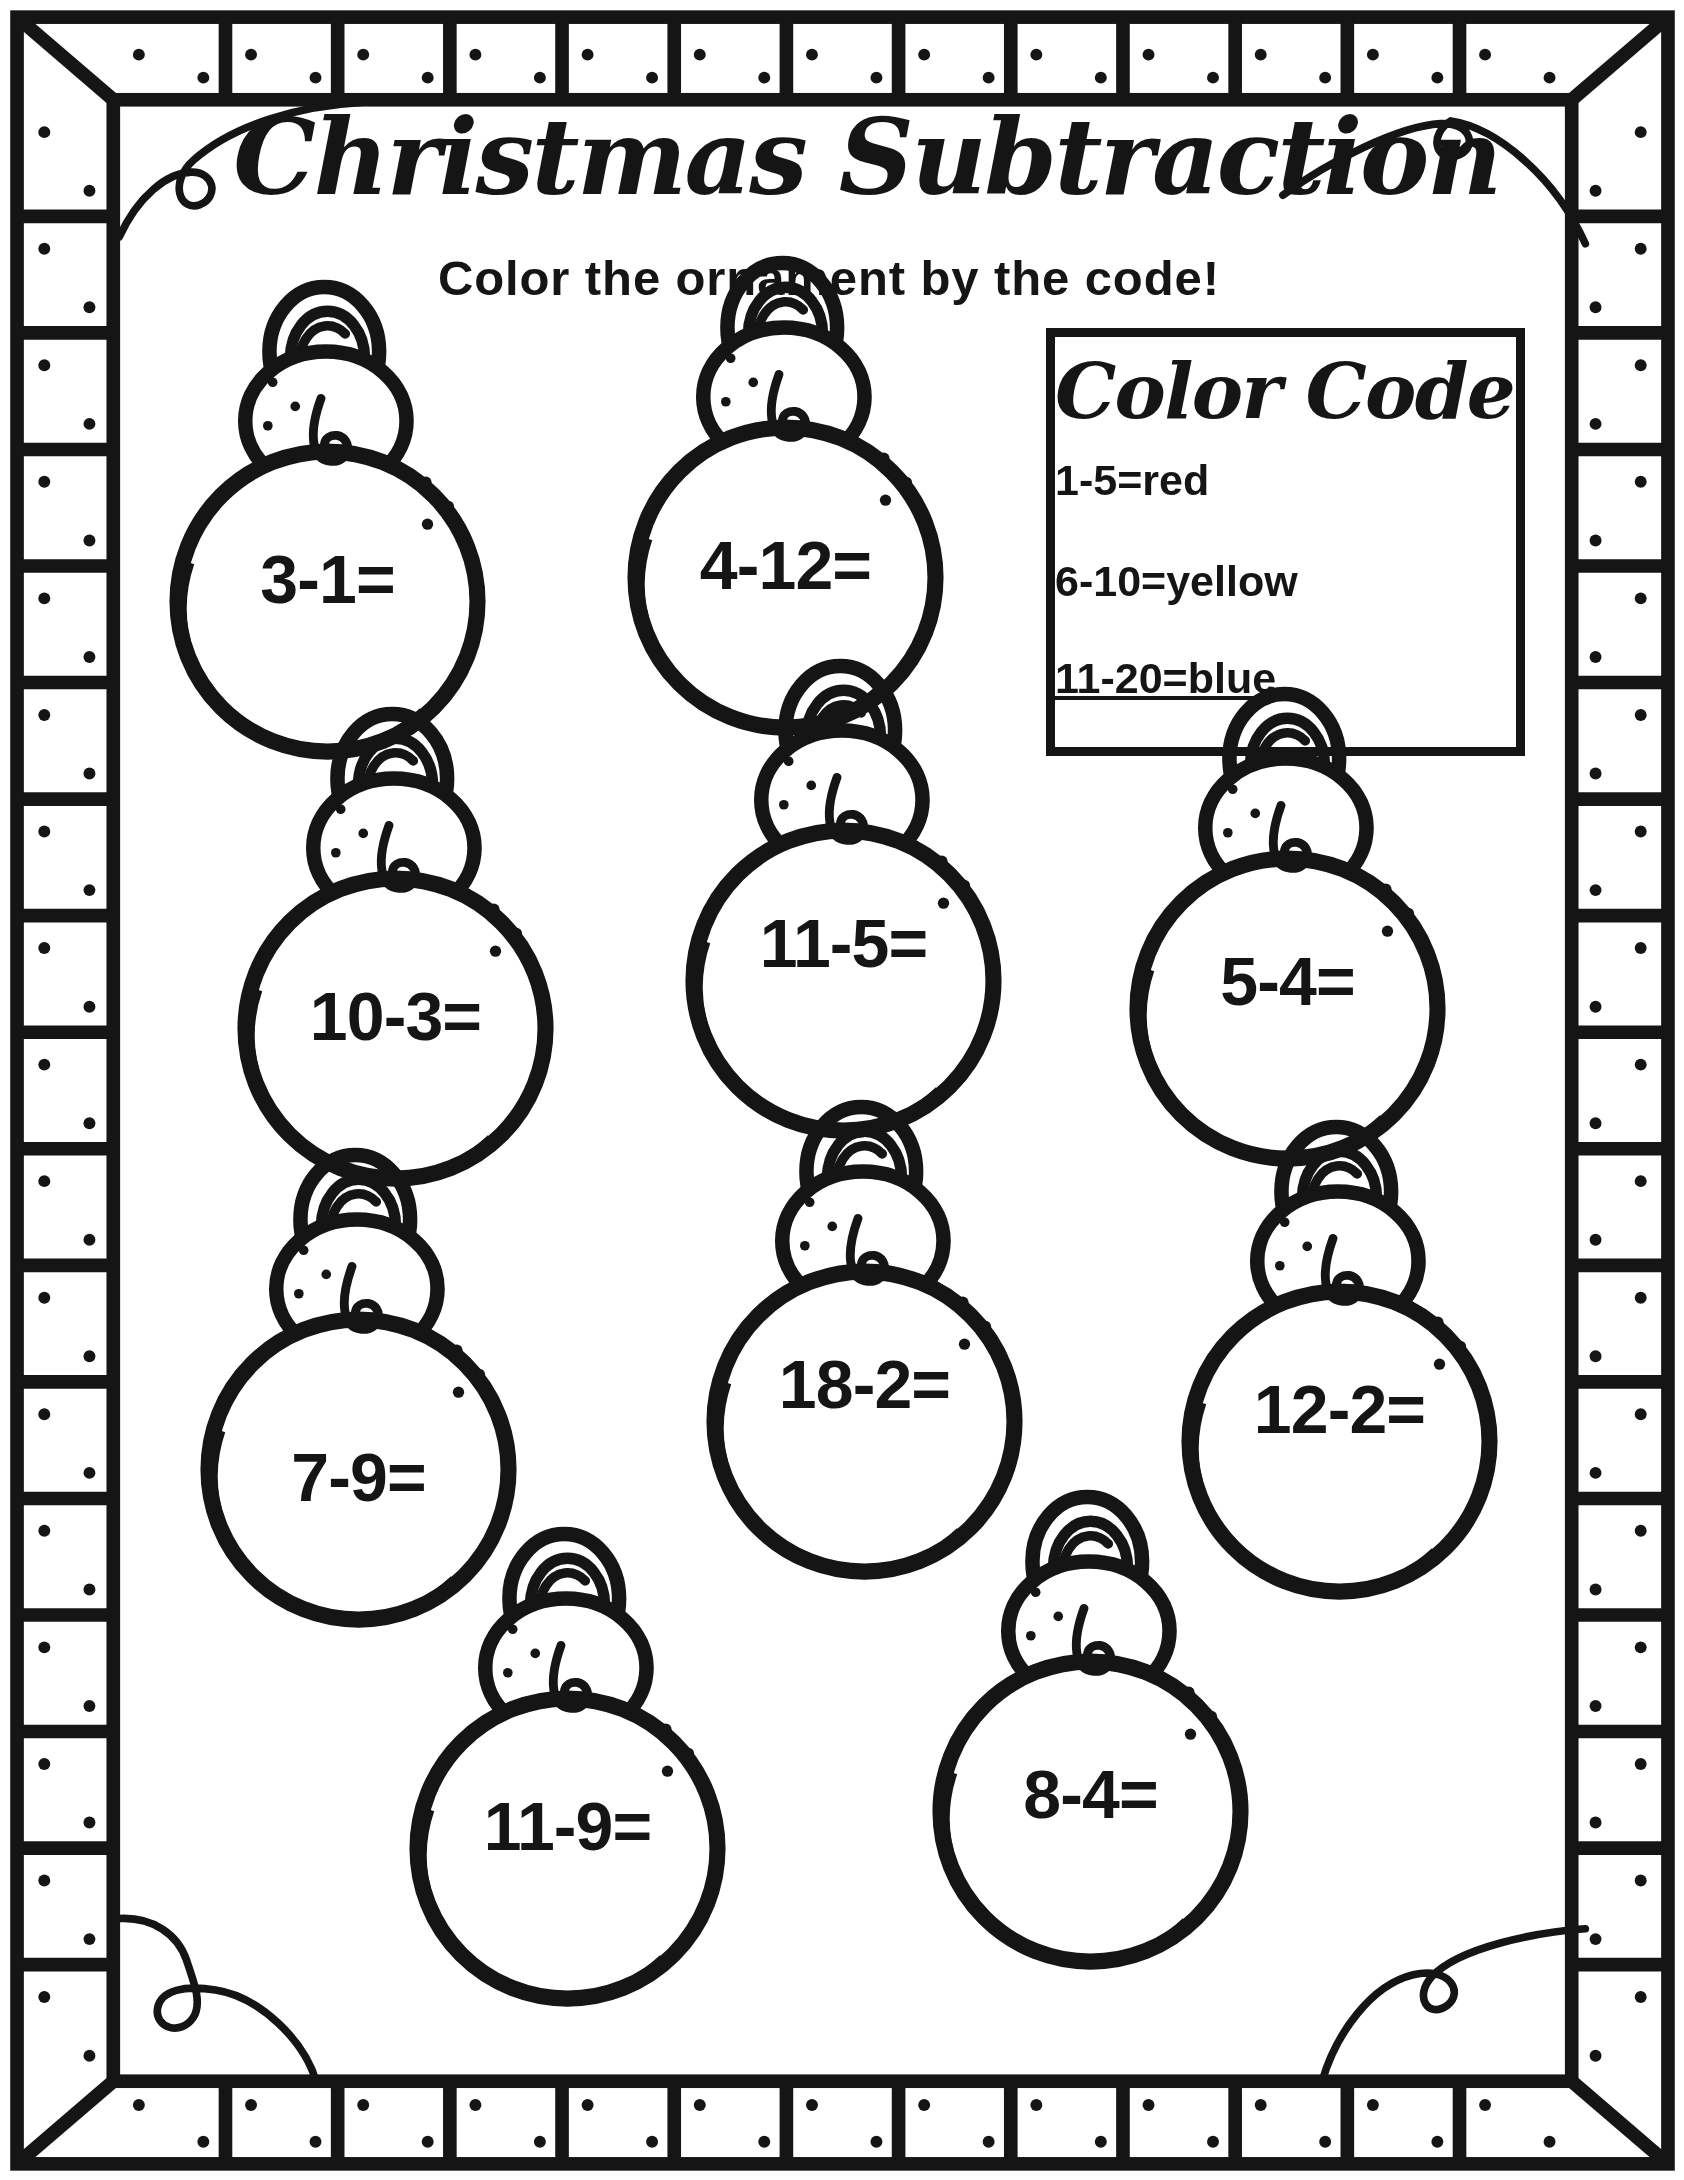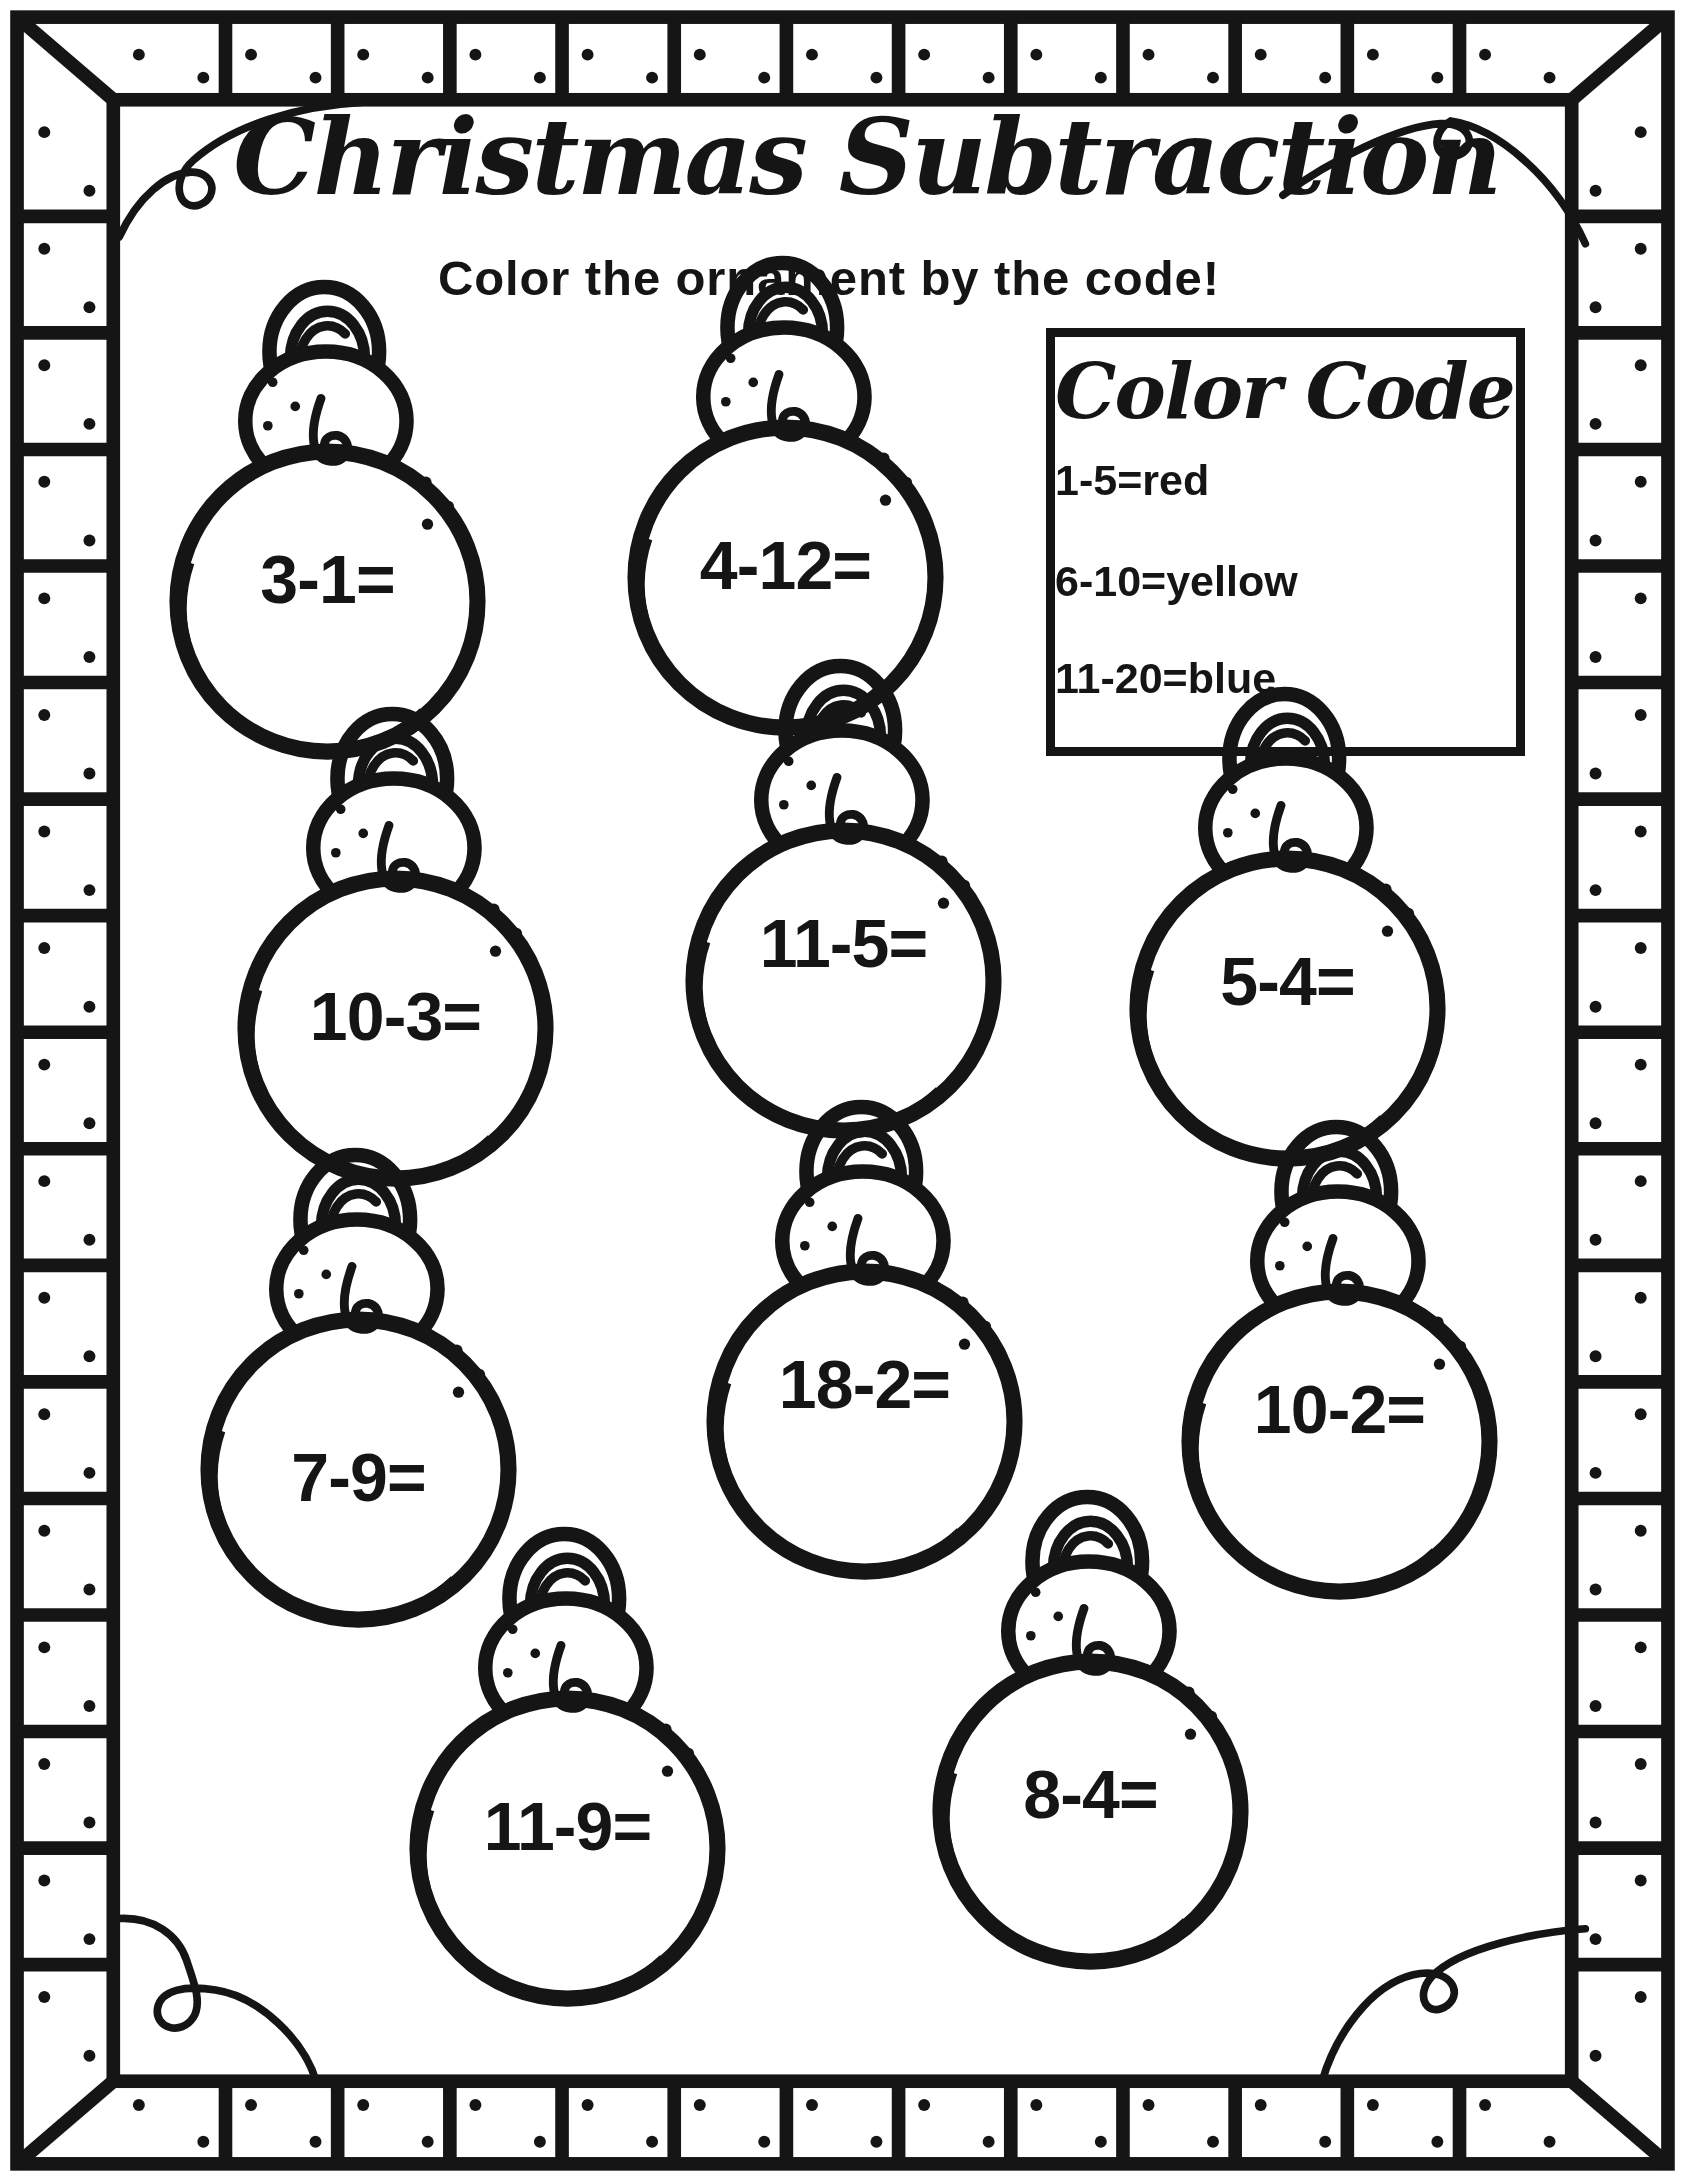--- a/index.html
+++ b/index.html
@@ -32,21 +32,21 @@
     position:absolute;left:0;right:0;top:8.5px;text-align:left;
     font-family:"DejaVu Serif", serif;font-style:italic;font-weight:bold;
     font-size:77px;letter-spacing:-1.7px;white-space:nowrap;
   }
   .code-rule{
     position:absolute;left:0;right:4px;text-align:left;
     font-weight:bold;font-size:43px;letter-spacing:0px;white-space:nowrap;
   }
   .code-rule.r0{top:119px;}
   .code-rule.r1{top:220px;}
-  .code-rule.r2{top:317px;}
+  .code-rule.r2{top:317px;text-decoration:underline;}
 
   .orn{position:absolute;width:371px;height:500px;}
   .orn-g{position:absolute;left:0;top:0;width:100%;height:100%;display:block;}
   .problem{
     position:absolute;left:0;right:0;transform:translateY(-50%);
     text-align:center;font-weight:bold;font-size:68px;letter-spacing:-0.9px;
     white-space:nowrap;
   }
   .defs-holder{position:absolute;width:0;height:0;overflow:hidden;}
 </style>
@@ -319,21 +319,21 @@
   <div class="orn" style="left:679px;top:1099px;">
     <svg class="orn-g" viewBox="0 0 230 310">
         <use href="#orn"></use>
       </svg>
     <div class="problem" style="top:57%;">18-2=</div>
   </div>
   <div class="orn" style="left:1154px;top:1119px;">
     <svg class="orn-g" viewBox="0 0 230 310">
         <use href="#orn"></use>
       </svg>
-    <div class="problem" style="top:58%;">10-2=</div>
+    <div class="problem" style="top:58%;">12-2=</div>
   </div>
   <div class="orn" style="left:382px;top:1526px;">
     <svg class="orn-g" viewBox="0 0 230 310">
         <use href="#orn"></use>
       </svg>
     <div class="problem" style="top:60%;">11-9=</div>
   </div>
   <div class="orn" style="left:905px;top:1489px;">
     <svg class="orn-g" viewBox="0 0 230 310">
         <use href="#orn"></use>

